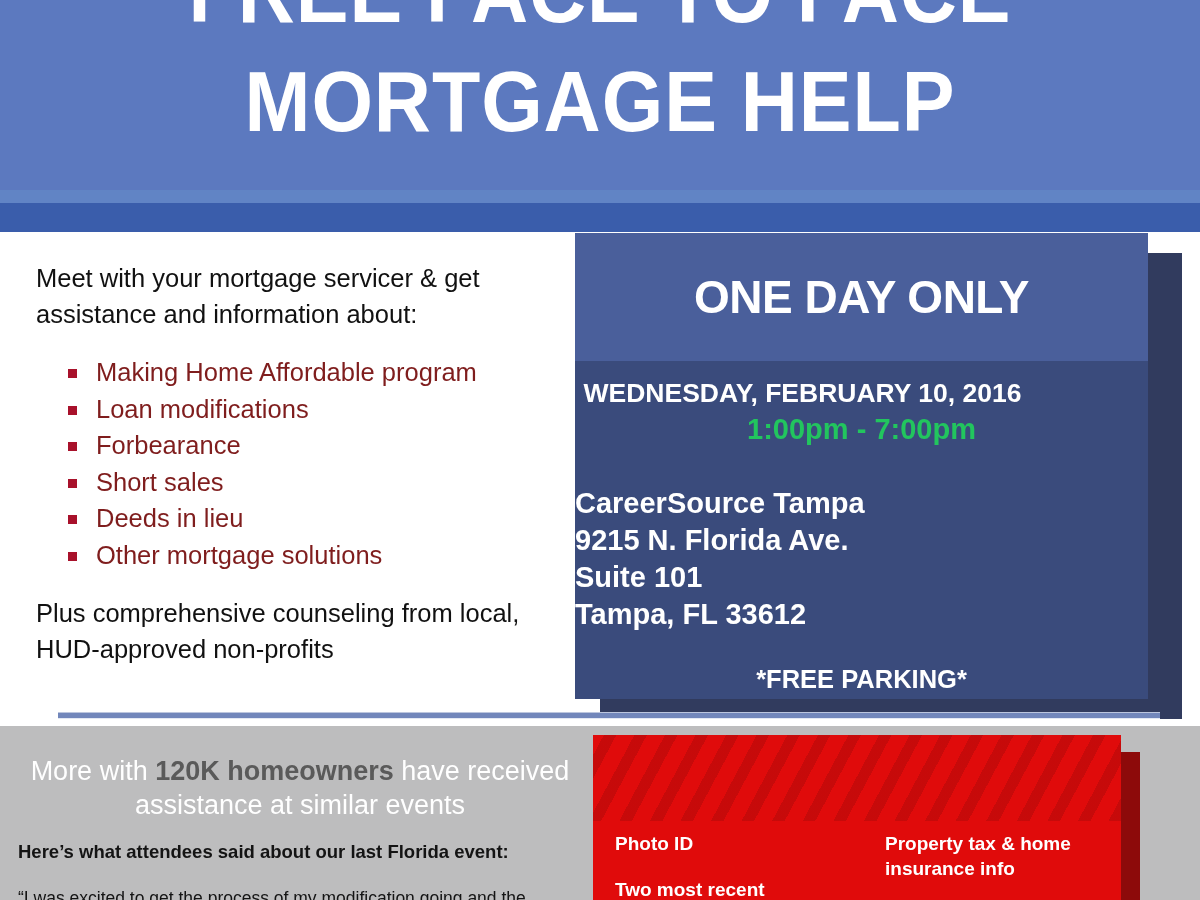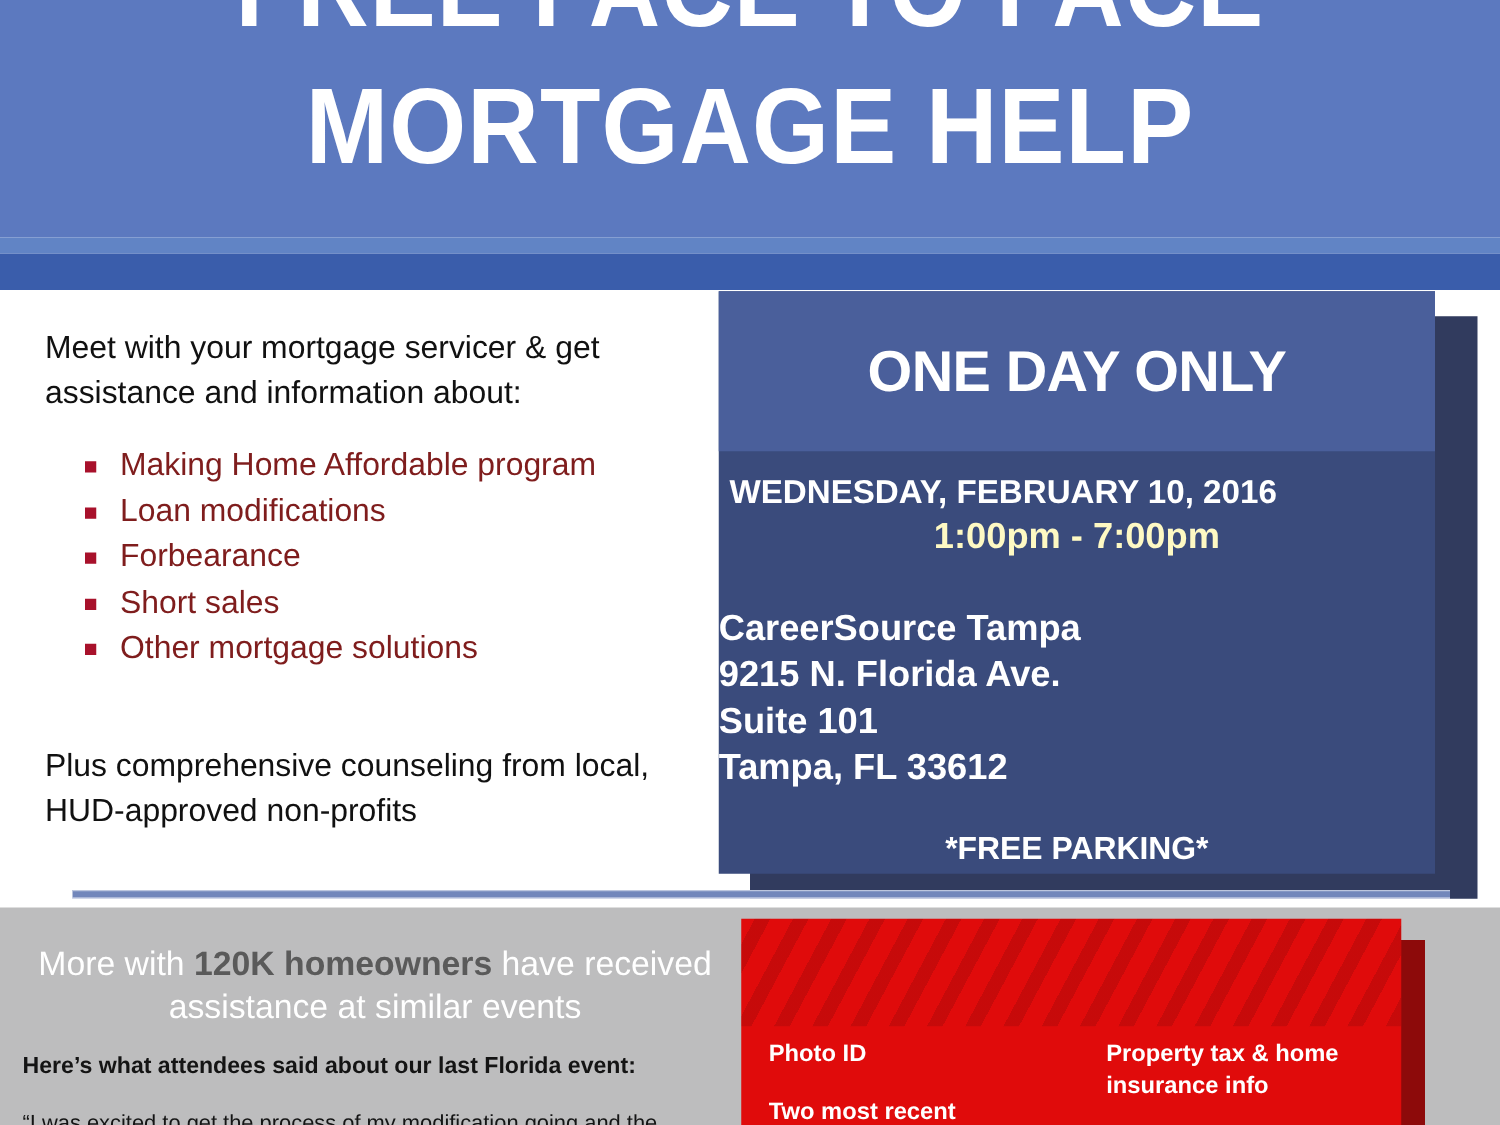--- a/index.html
+++ b/index.html
@@ -187,21 +187,21 @@
     font-weight: bold;
     line-height: 34px;
     white-space: nowrap;
   }
   .event-time {
     position: absolute;
     left: 0;
     top: 178px;
     width: 573px;
     text-align: center;
-    color: #fef9c3;
+    color: #22c55e;
     font-size: 29px;
     font-weight: bold;
     line-height: 36px;
     white-space: nowrap;
   }
   .venue-block {
     position: absolute;
     left: 0;
     top: 252px;
     width: 573px;
@@ -352,20 +352,24 @@
         <span class="bullet-sq"></span>
         <span>Loan modifications</span>
       </li>
       <li>
         <span class="bullet-sq"></span>
         <span>Forbearance</span>
       </li>
       <li>
         <span class="bullet-sq"></span>
         <span>Short sales</span>
+      </li>
+      <li>
+        <span class="bullet-sq"></span>
+        <span>Deeds in lieu</span>
       </li>
       <li>
         <span class="bullet-sq"></span>
         <span>Other mortgage solutions</span>
       </li>
     </ul>
 
     <div class="plus-text">Plus comprehensive counseling from local, HUD-approved non-profits</div>
   </div>
 

